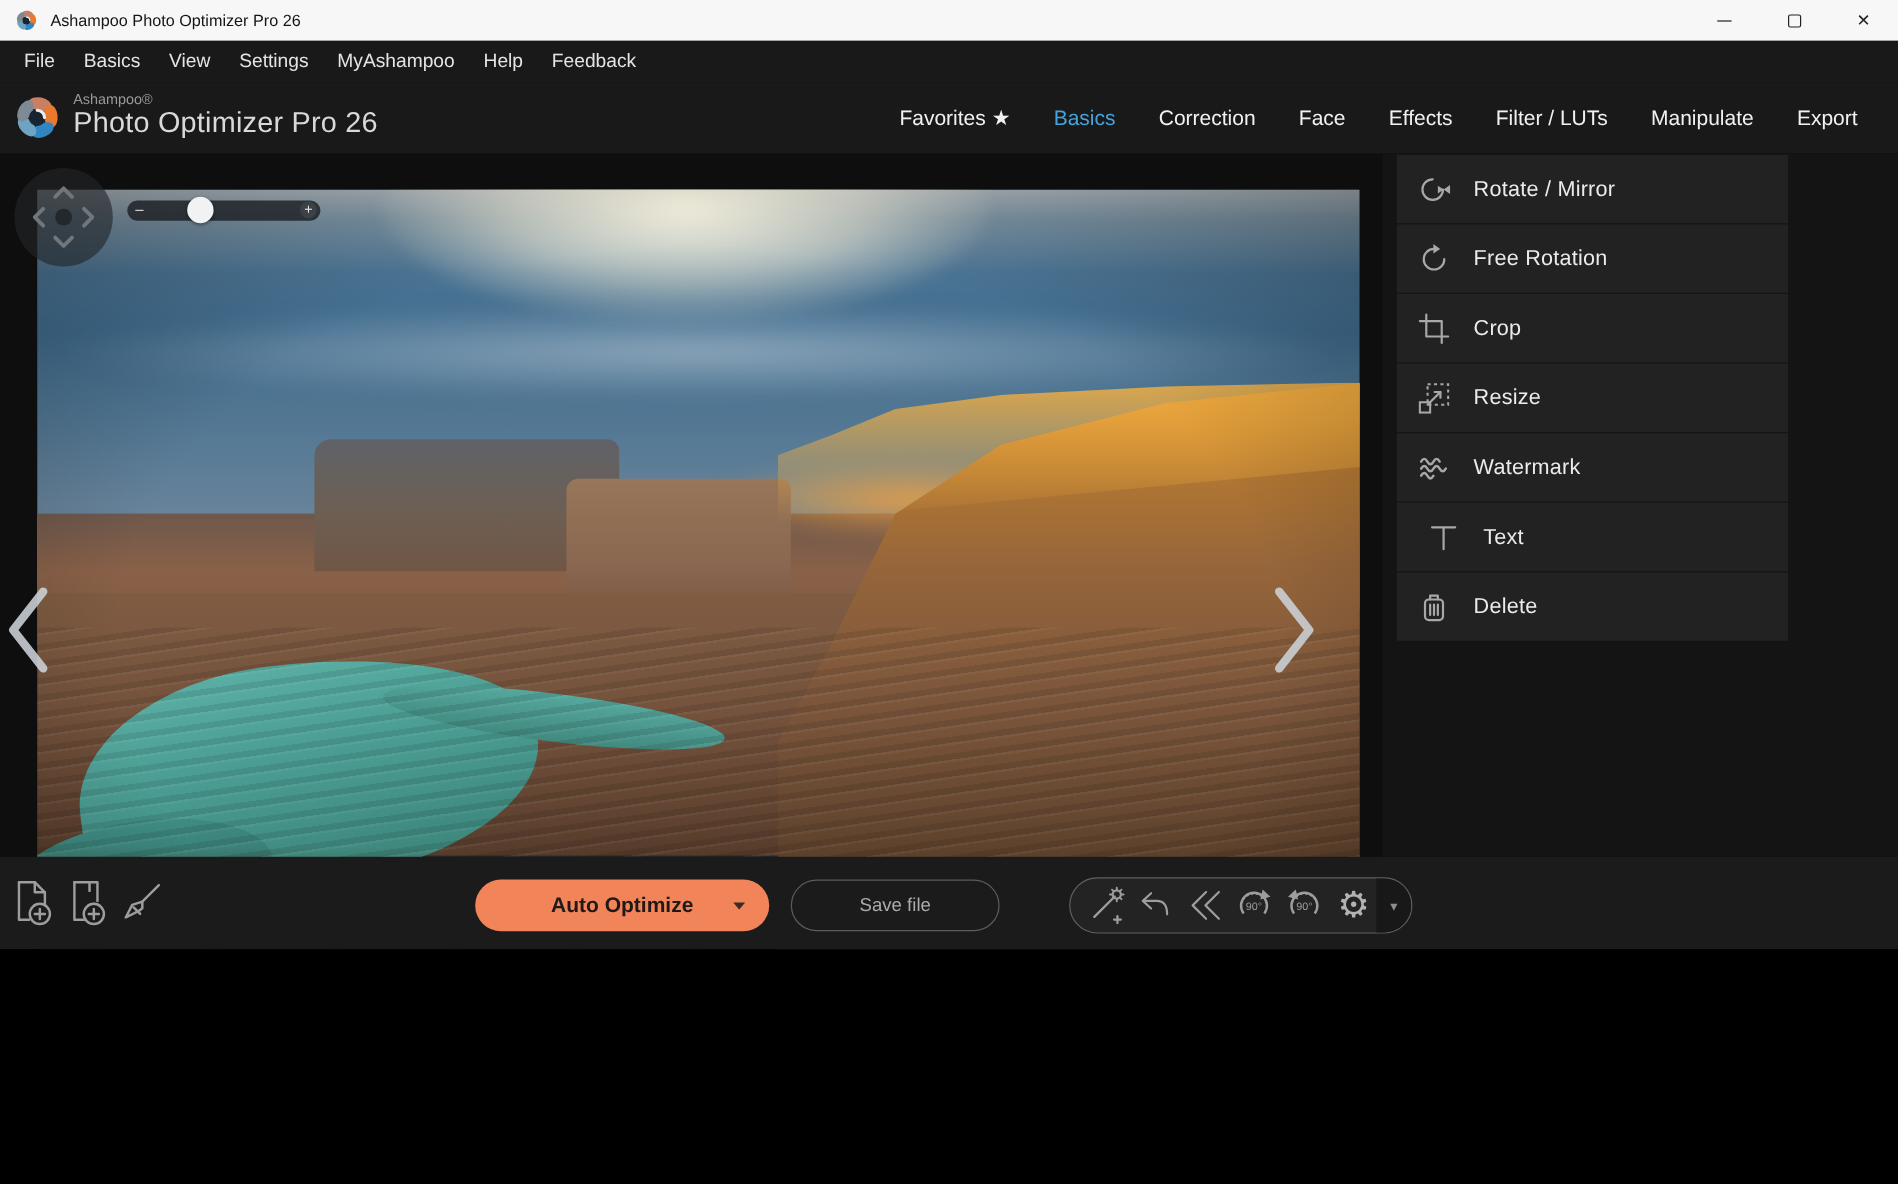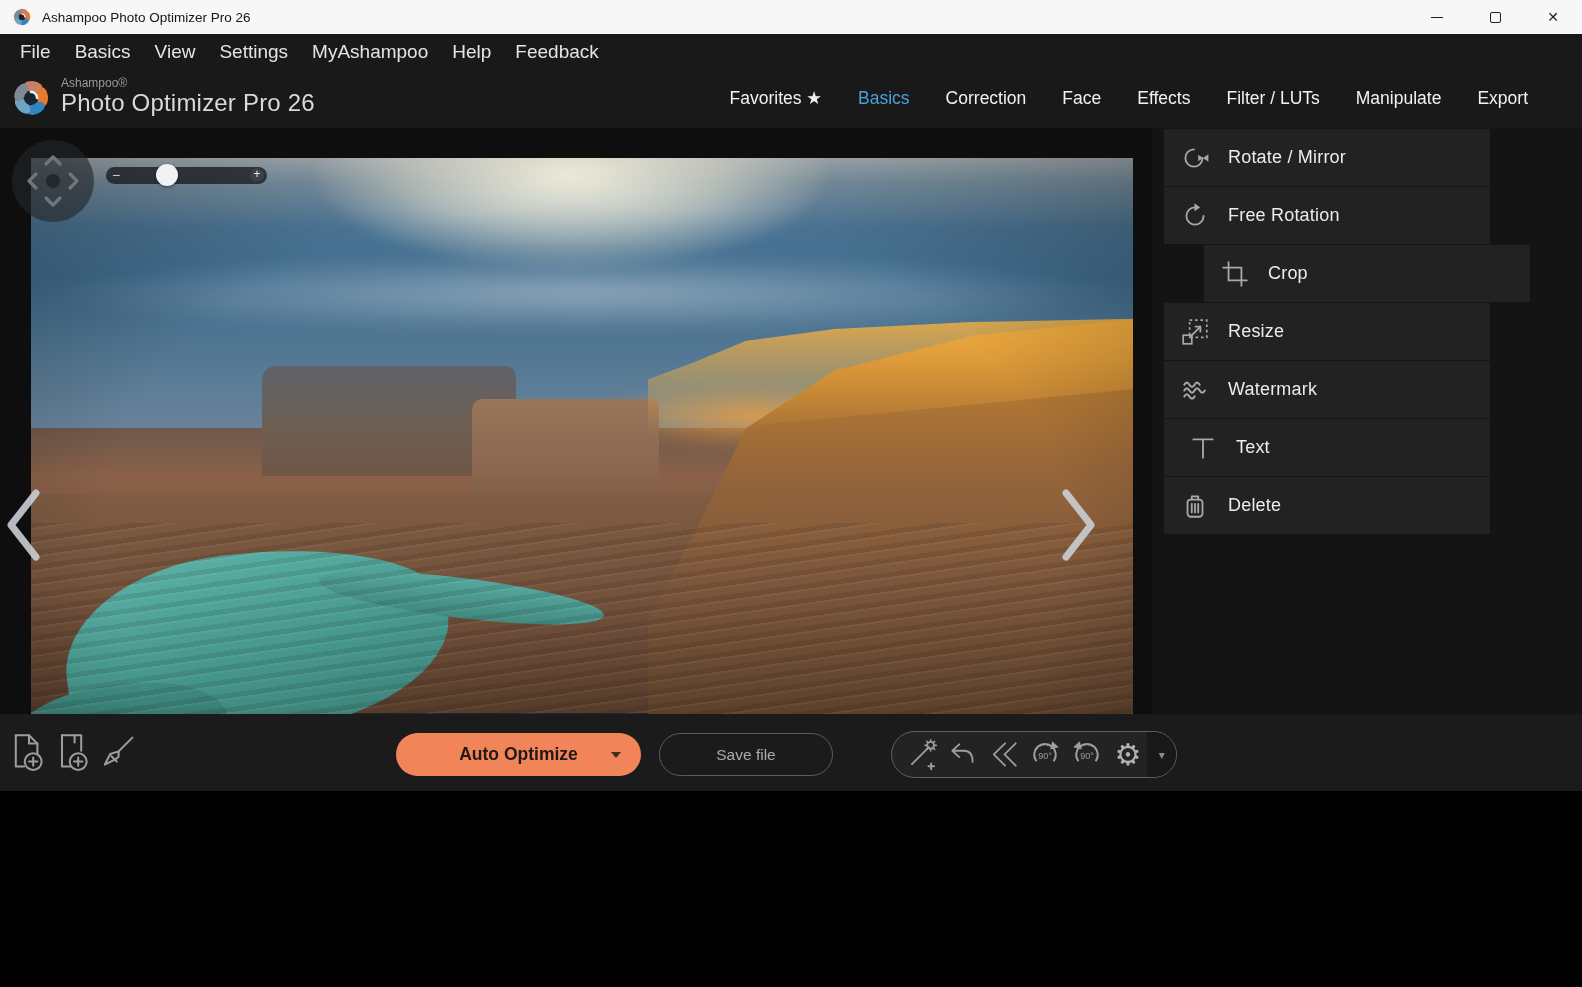--- a/index.html
+++ b/index.html
@@ -15,29 +15,29 @@
   .titlebar .title{font-size:13.5px;}
   .wincontrols{position:absolute;right:0;top:0;height:34px;display:flex;}
   .winbtn{width:58px;height:34px;display:flex;align-items:center;justify-content:center;color:#222;}
   .glyph-min{width:12px;height:0;border-top:1.4px solid #222;}
   .glyph-max{width:11px;height:11px;border:1.4px solid #222;border-radius:2px;}
   .glyph-close{font-size:14px;line-height:1;color:#222;}
 
   
   .menubar{position:absolute;top:34px;left:0;right:0;height:35px;background:#191919;
            display:flex;align-items:center;padding-left:8px;}
-  .menu-item{padding:0 10px;margin:16px 2px;font-size:19px;color:#e4e4e4;}
+  .menu-item{padding:0 10px;margin:16px 2px;font-size:16px;color:#e4e4e4;}
 
   
   .header{position:absolute;top:69px;left:0;right:0;height:59px;background:#191919;}
   .brand{position:absolute;left:10px;top:7px;display:flex;align-items:flex-start;}
   .brand .logo{width:42px;height:42px;margin-right:9px;margin-top:1px;}
   .brand-sup{font-size:12px;color:#9a9a9a;line-height:14px;}
   .brand-name{font-size:24px;color:#d9d9d9;line-height:26px;letter-spacing:.2px;}
-  .tabs{position:absolute;right:36px;top:0;height:100%;display:flex;align-items:center;}
+  .tabs{position:absolute;right:16px;top:0;height:100%;display:flex;align-items:center;}
   .tab{padding:0 18px;font-size:17.5px;color:#f1f1f1;cursor:default;}
   .tab.active{color:#45a3dc;}
 
   
   .main{position:absolute;top:128px;left:0;right:0;bottom:77px;background:#0e0e0e;}
   .canvas{position:absolute;left:31px;top:30px;width:1102px;height:730px;overflow:hidden;background:#20262c;}
   .canvas>div{position:absolute;}
   .ph-sky{left:0;top:0;width:100%;height:48%;
     background:linear-gradient(180deg,#a9b3ba 0%,#7b93a3 7%,#4b7494 20%,#406c8e 34%,#527793 55%,#66829a 75%,#78899b 100%);}
   .ph-sun{left:26%;top:-11%;width:46%;height:26%;border-radius:50%;
@@ -282,21 +282,21 @@
       <div class="side-item" style="top:59px;">
         <span class="sicon">
           <svg viewBox="0 0 28 28" width="30" height="30">
             <path class="st" d="M14 6a8 8 0 1 0 8 8"></path>
             <path class="fil" d="M13.5 2.2l5.3 3.8-5.3 3.6z"></path>
           </svg>
         </span>
         <span class="slabel">Free Rotation</span>
       </div>
 
-      <div class="side-item" style="top:117px;margin-left:40px;">
+      <div class="side-item" style="top:117px;">
         <span class="sicon">
           <svg viewBox="0 0 28 28" width="30" height="30">
             <path class="st" d="M8 3v17h17"></path>
             <path class="st" d="M3 8h17v17"></path>
           </svg>
         </span>
         <span class="slabel">Crop</span>
       </div>
 
       <div class="side-item" style="top:175px;">

